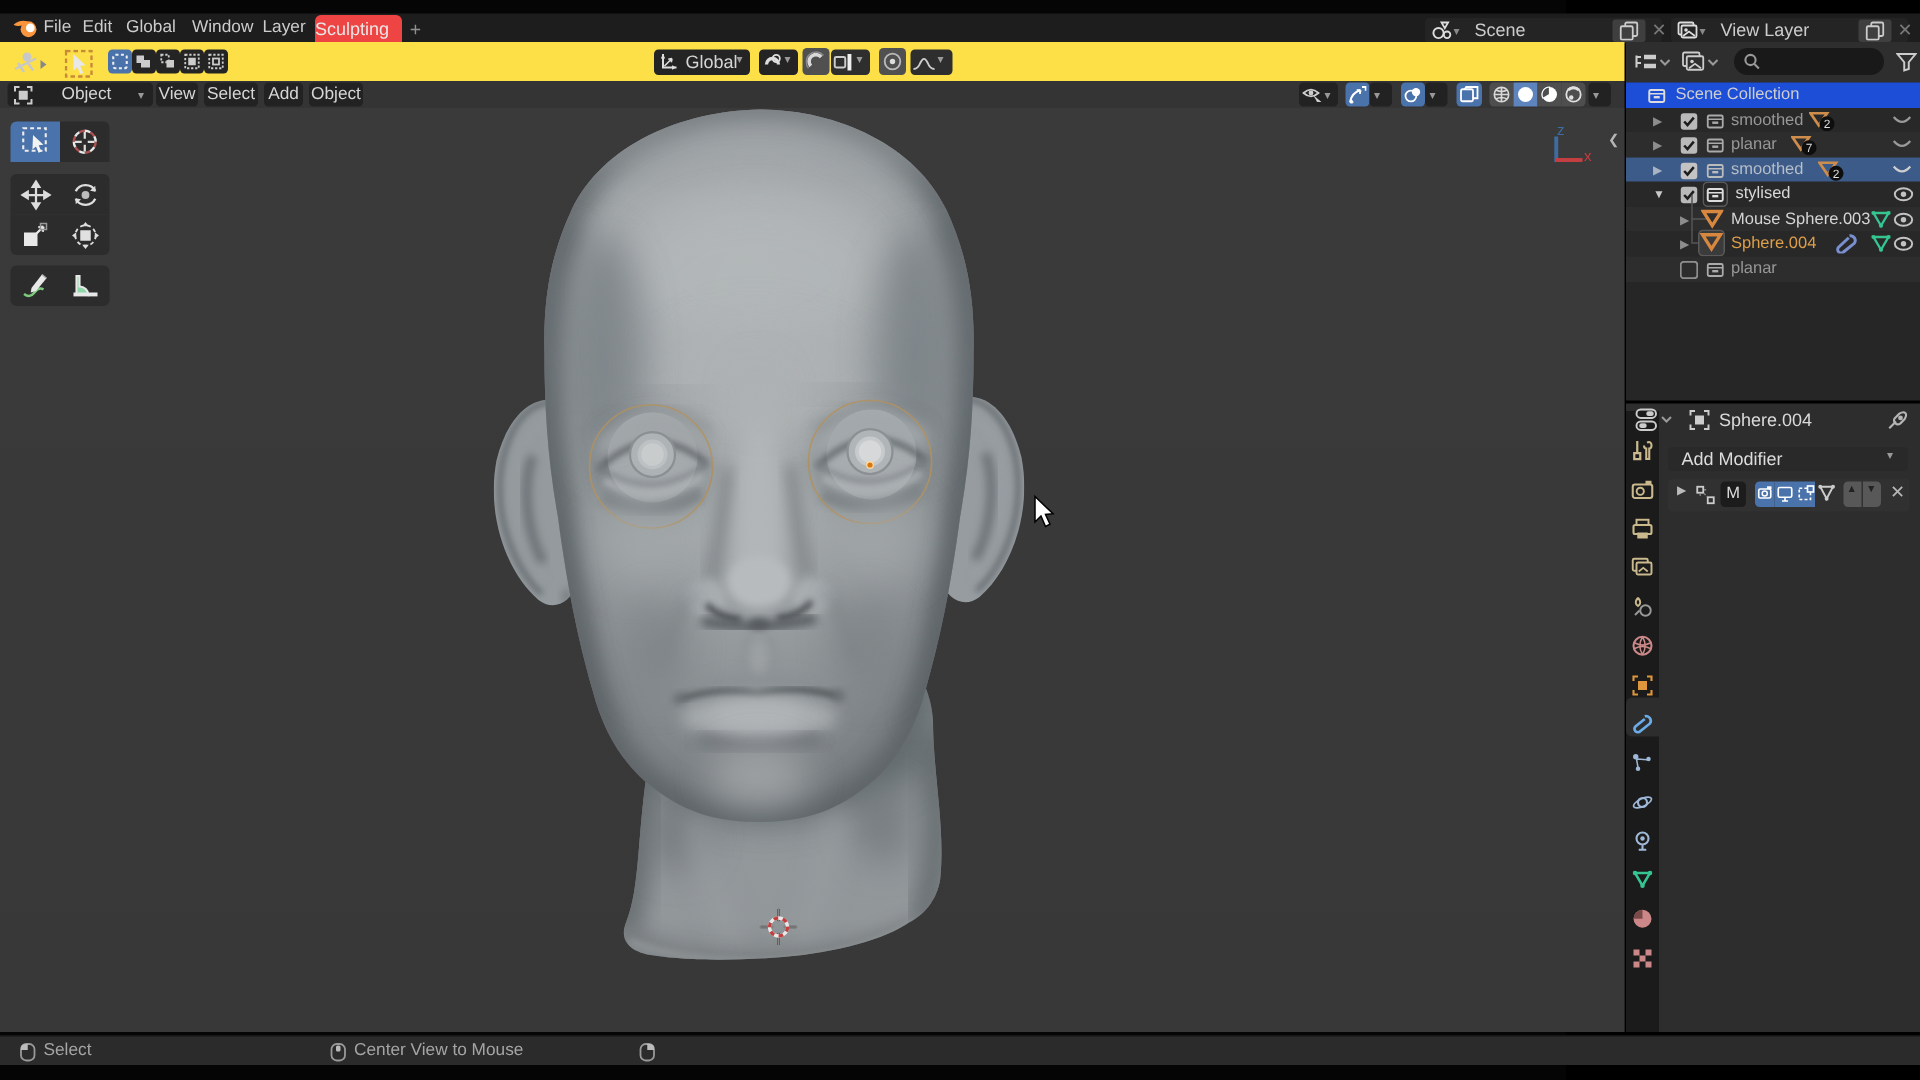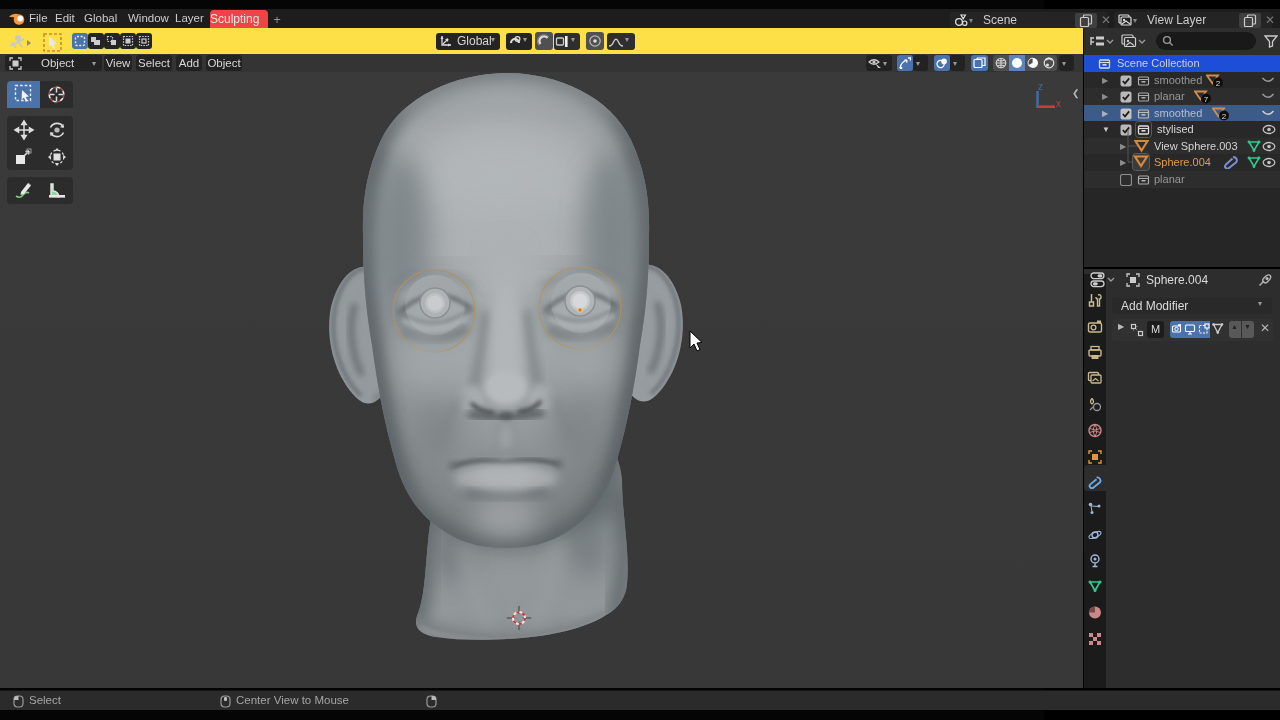--- a/index.html
+++ b/index.html
@@ -628,21 +628,21 @@
       </svg>
     </div>
     <div class="orow" style="top:110px;background:#2d2d2d">
       <svg class="abs" style="left:42px;top:-8px" width="14" height="25" viewBox="0 0 14 25">
         <path d="M2 0 L2 16 L12 16" stroke="#555" stroke-width="1" fill="none"></path>
       </svg>
       <span class="abs" style="left:36px;top:0;color:#8d8d8d;font-size:8px">▶</span>
       <svg class="abs" style="left:50px;top:1px" width="15" height="15" viewBox="0 0 15 15">
         <path d="M1.5 2 L13.5 2 L7.5 11.5Z" fill="none" stroke="#d8873f" stroke-width="2.2"></path>
       </svg>
-      <span class="abs" style="left:70px;color:#d4d4d4">View Sphere.003</span>
+      <span class="abs" style="left:70px;color:#d4d4d4">Mouse Sphere.003</span>
       <svg class="abs" style="left:163px;top:2px" width="14" height="13" viewBox="0 0 14 13">
         <path d="M2 2 L12 2 L7 10.5Z" fill="none" stroke="#35c590" stroke-width="1.6"></path>
         <circle cx="2" cy="2" r="1.4" fill="#35c590"></circle>
         <circle cx="12" cy="2" r="1.4" fill="#35c590"></circle>
         <circle cx="7" cy="10.5" r="1.4" fill="#35c590"></circle>
       </svg>
       <svg class="abs" style="left:178px;top:3px" width="14" height="11" viewBox="0 0 14 11">
         <ellipse cx="7" cy="5.5" rx="5.8" ry="4" fill="none" stroke="#c2c2c2" stroke-width="1.3"></ellipse>
         <circle cx="7" cy="5.5" r="1.8" fill="#c2c2c2"></circle>
       </svg>

